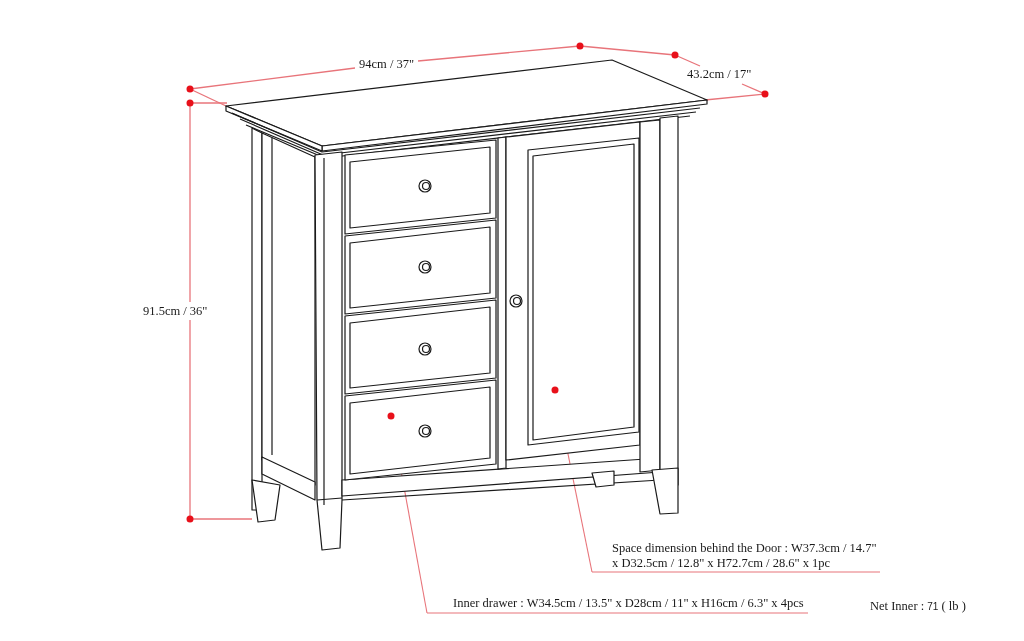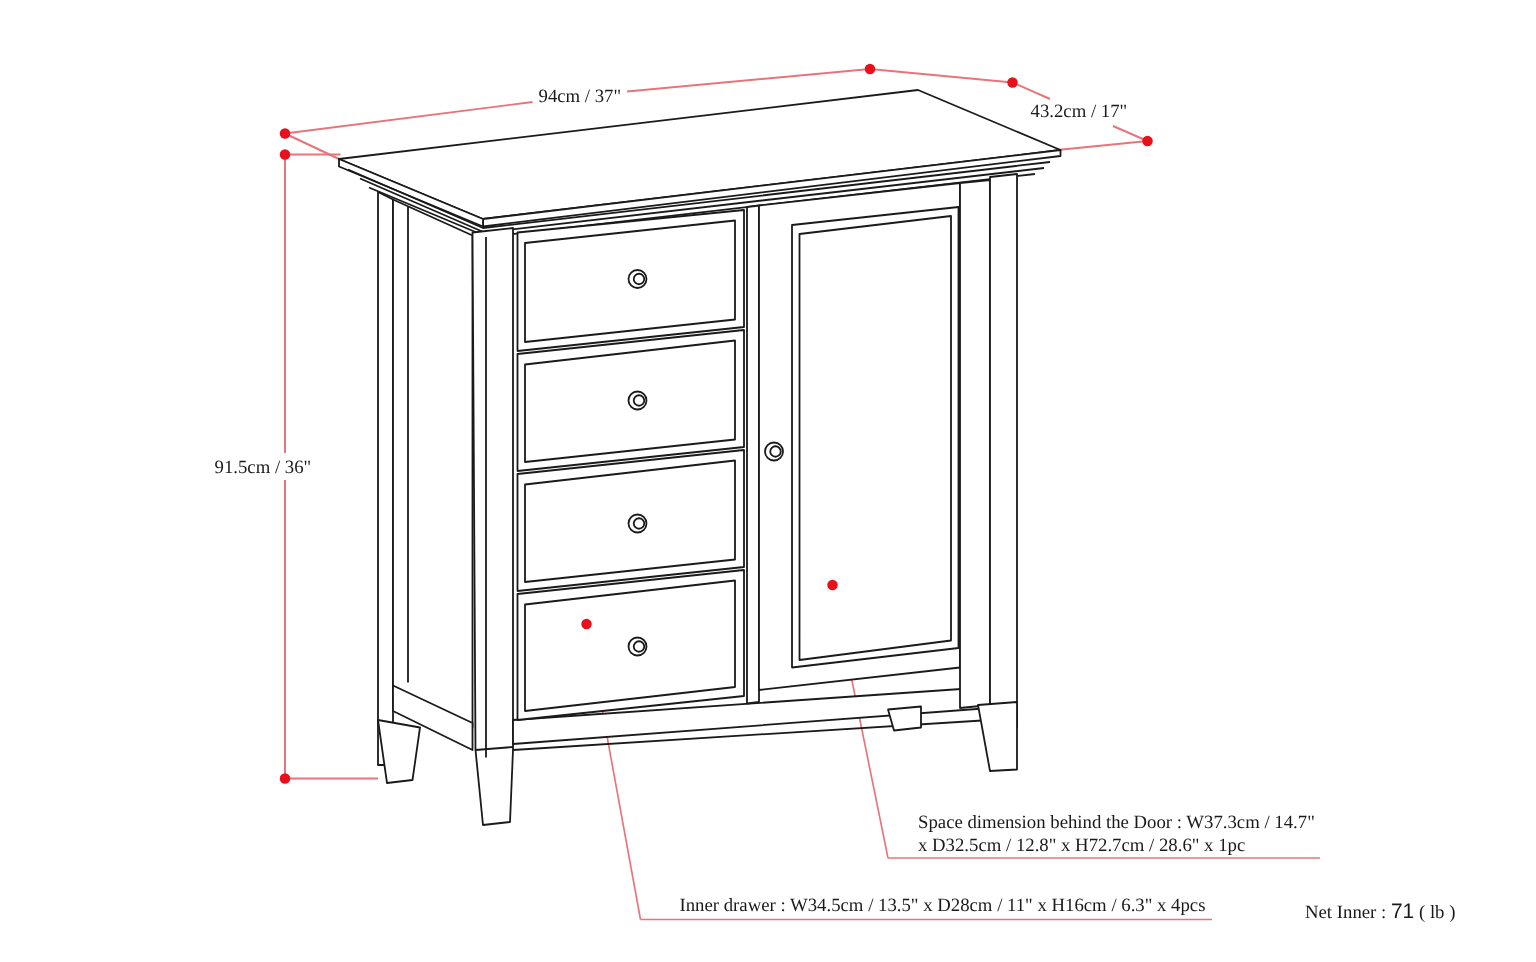--- a/index.html
+++ b/index.html
@@ -2,21 +2,21 @@
 <html><head>
 <meta charset="utf-8">
 <style>
   html, body { margin:0; padding:0; background:#ffffff; }
   body { width:1024px; height:641px; position:relative; overflow:hidden;
          font-family:"Liberation Serif", "DejaVu Serif", serif; color:#1a1a1a; }
   svg.drawing { position:absolute; left:0; top:0; }
   .lbl { position:absolute; font-size:12.5px; line-height:15px; white-space:nowrap; background:#fff; padding:0 2px; }
   .note { position:absolute; font-size:12.5px; line-height:15px; white-space:nowrap; text-align:right; }
   .weight { position:absolute; font-size:12.5px; white-space:nowrap; }
-  .weight .num { font-family:"Liberation Sans", "DejaVu Sans", sans-serif; font-size:14px; }
+  .weight .num { font-family:"Liberation Sans", "DejaVu Sans", sans-serif; font-size:10px; }
 </style>
 </head>
 <body>
 
 <svg class="drawing" width="1024" height="641" viewBox="0 0 1024 641">
 
   <g stroke="#e8747a" stroke-width="1.3" fill="none">
     <line x1="190" y1="89" x2="355" y2="68"></line>
     <line x1="418" y1="61" x2="580" y2="46"></line>
     <line x1="190" y1="89" x2="226" y2="106"></line>

